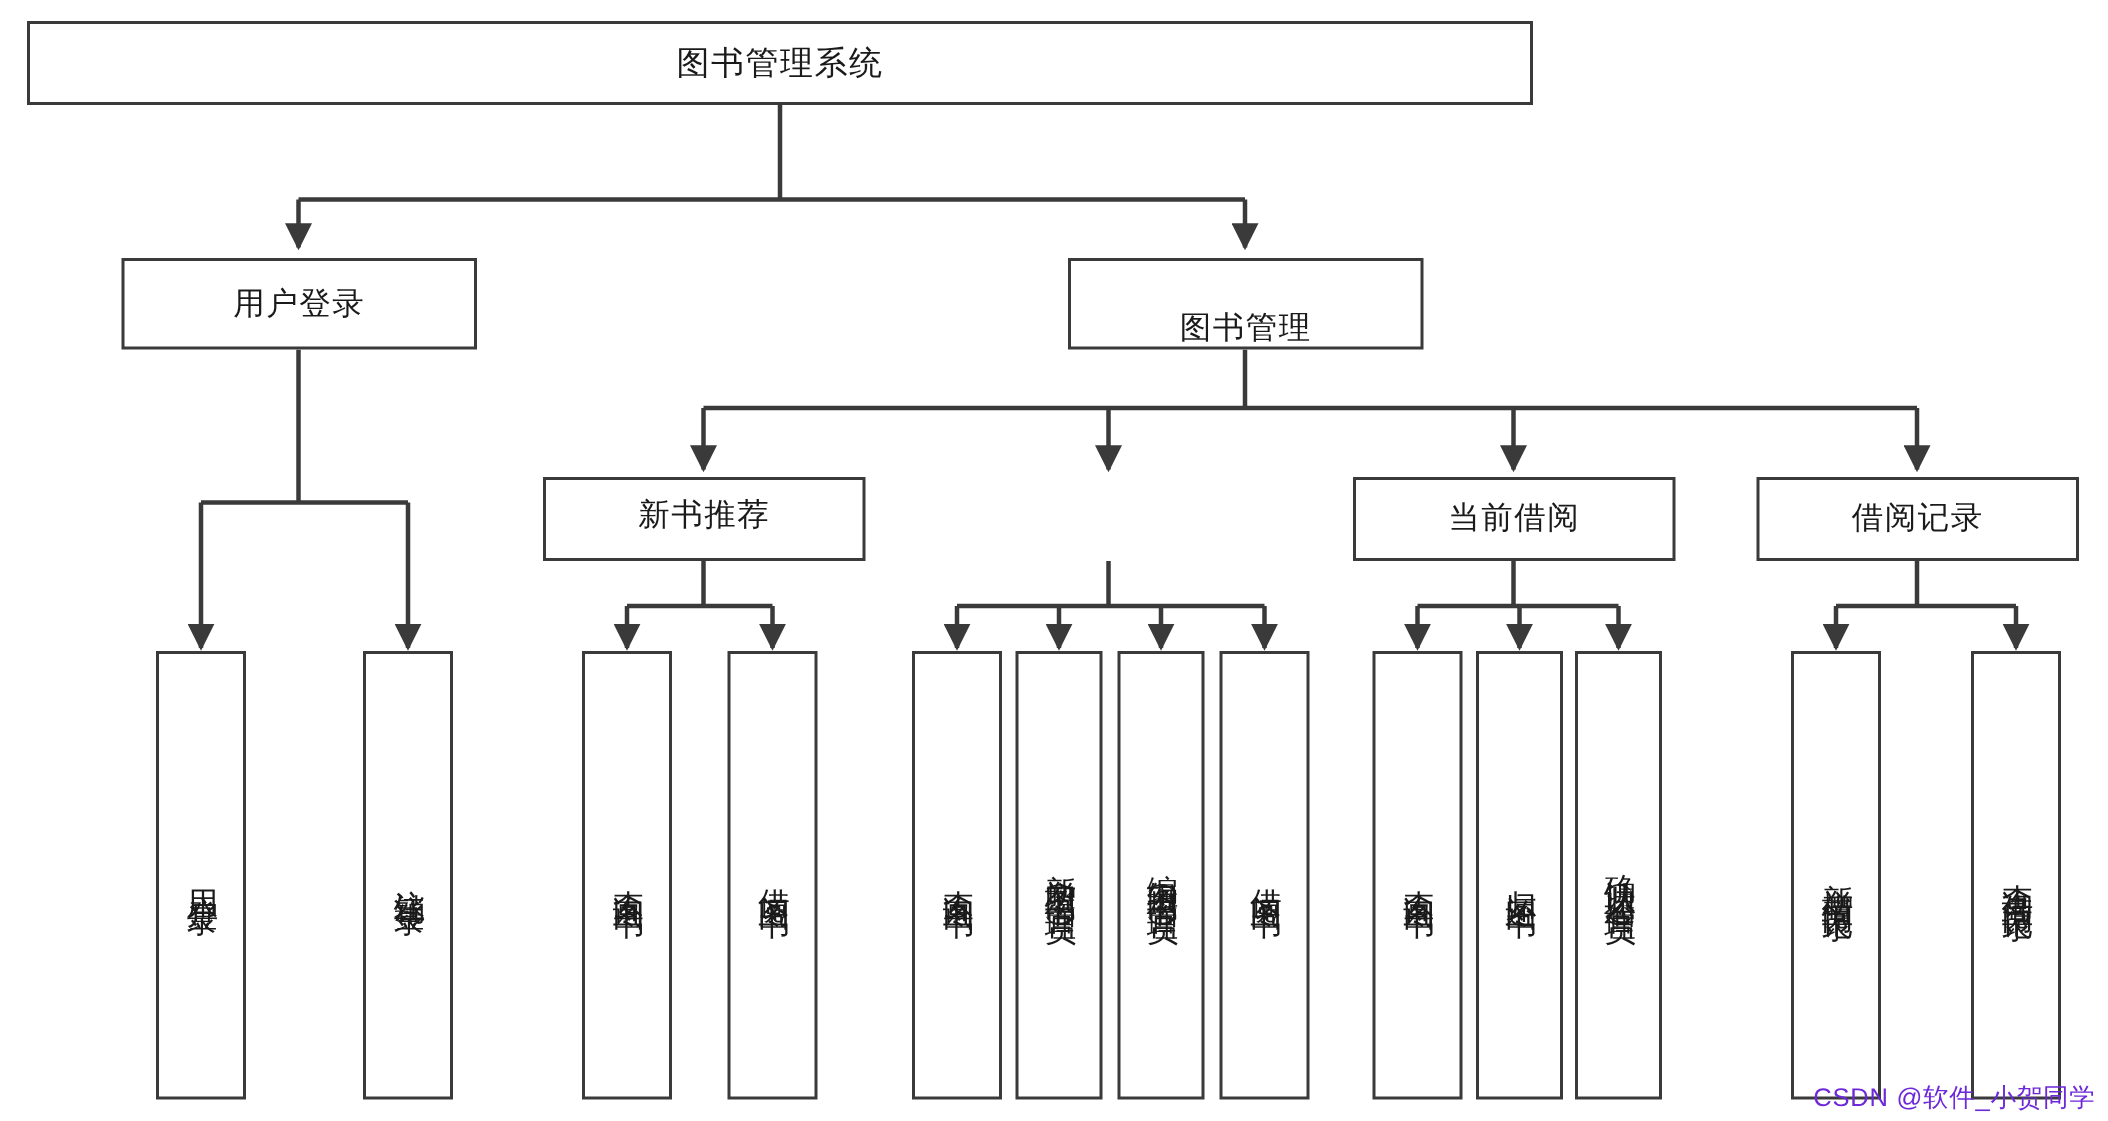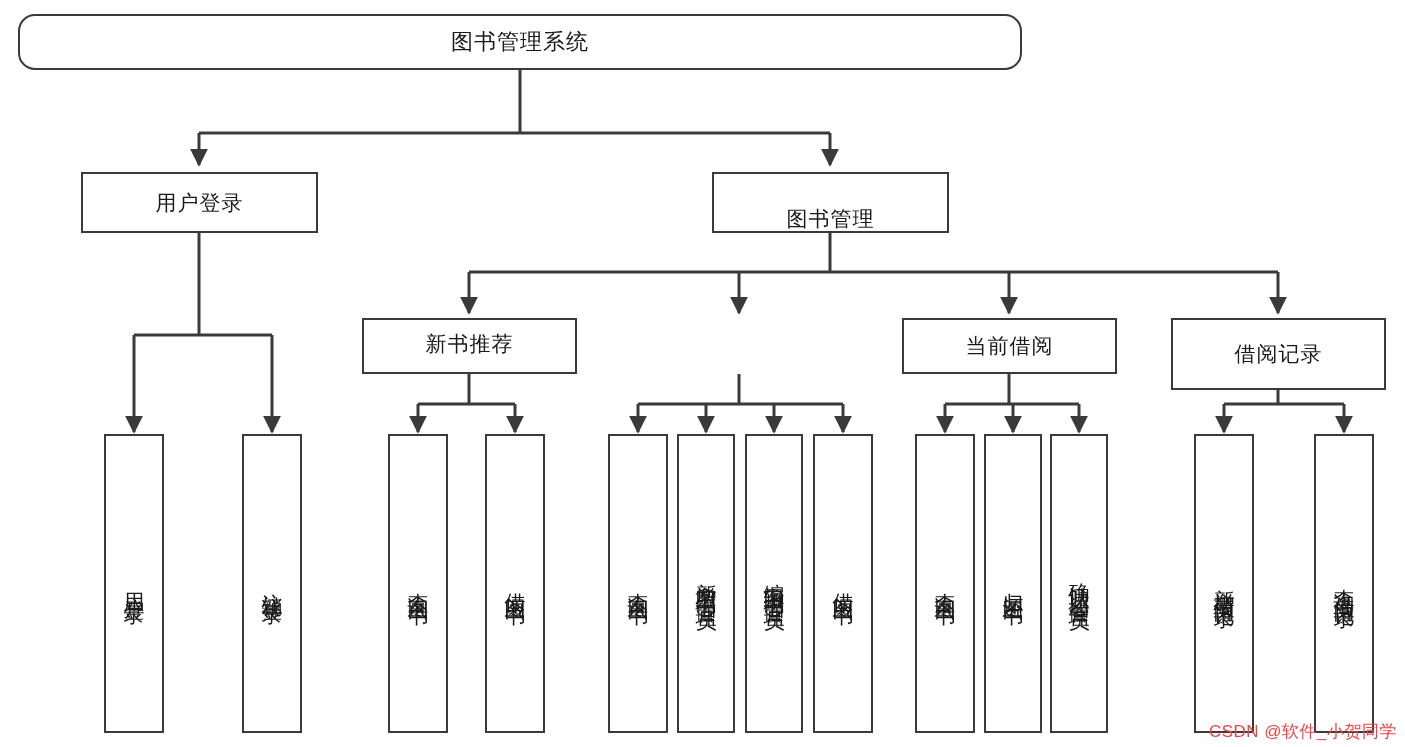--- a/index.html
+++ b/index.html
@@ -56,21 +56,21 @@
     display: block;
   }
   .node.root {
     font-size: 22px;
   }
   .watermark {
     position: absolute;
     right: 8px;
     bottom: 4px;
     font-size: 17px;
-    color: #ef4444;
+    color: #6d28d9;
     letter-spacing: 0.5px;
     white-space: nowrap;
   }
 </style>
 </head>
 <body>
 
 <div id="canvas">
 
   <svg class="wires" viewBox="0 0 1405 747" xmlns="http://www.w3.org/2000/svg">
@@ -119,42 +119,42 @@
       <path d="M 1013 404 L 1013 432" marker-end="url(#arrow)"></path>
       <path d="M 1079 404 L 1079 432" marker-end="url(#arrow)"></path>
 
       <path d="M 1278 374 L 1278 404"></path>
       <path d="M 1224 404 L 1344 404"></path>
       <path d="M 1224 404 L 1224 432" marker-end="url(#arrow)"></path>
       <path d="M 1344 404 L 1344 432" marker-end="url(#arrow)"></path>
     </g>
   </svg>
 
-  <div class="node h root" style="left:18px; top:14px; width:1004px; height:56px;border-radius:17px;">
+  <div class="node h root" style="left:18px; top:14px; width:1004px; height:56px;">
     <span>图书管理系统</span>
   </div>
 
   <div class="node h" style="left:81px; top:172px; width:237px; height:61px;">
     <span>用户登录</span>
   </div>
 
   <div class="node h" style="left:712px; top:172px; width:237px; height:61px;align-items:flex-end;">
     <span>图书管理</span>
   </div>
 
   <div class="node h" style="left:362px; top:318px; width:215px; height:56px;font-family:Liberation Mono, monospace;">
     <span>新书推荐</span>
   </div>
 
 
   <div class="node h" style="left:902px; top:318px; width:215px; height:56px;">
     <span>当前借阅</span>
   </div>
 
-  <div class="node h" style="left:1171px; top:318px; width:215px; height:72px;">
+  <div class="node h" style="left:1171px; top:318px; width:215px; height:56px;">
     <span>借阅记录</span>
   </div>
 
   <div class="node v" style="left:104px; top:434px; width:60px; height:299px;">
     <span>用户登录</span>
   </div>
 
   <div class="node v" style="left:242px; top:434px; width:60px; height:299px;">
     <span>注销登录</span>
   </div>

